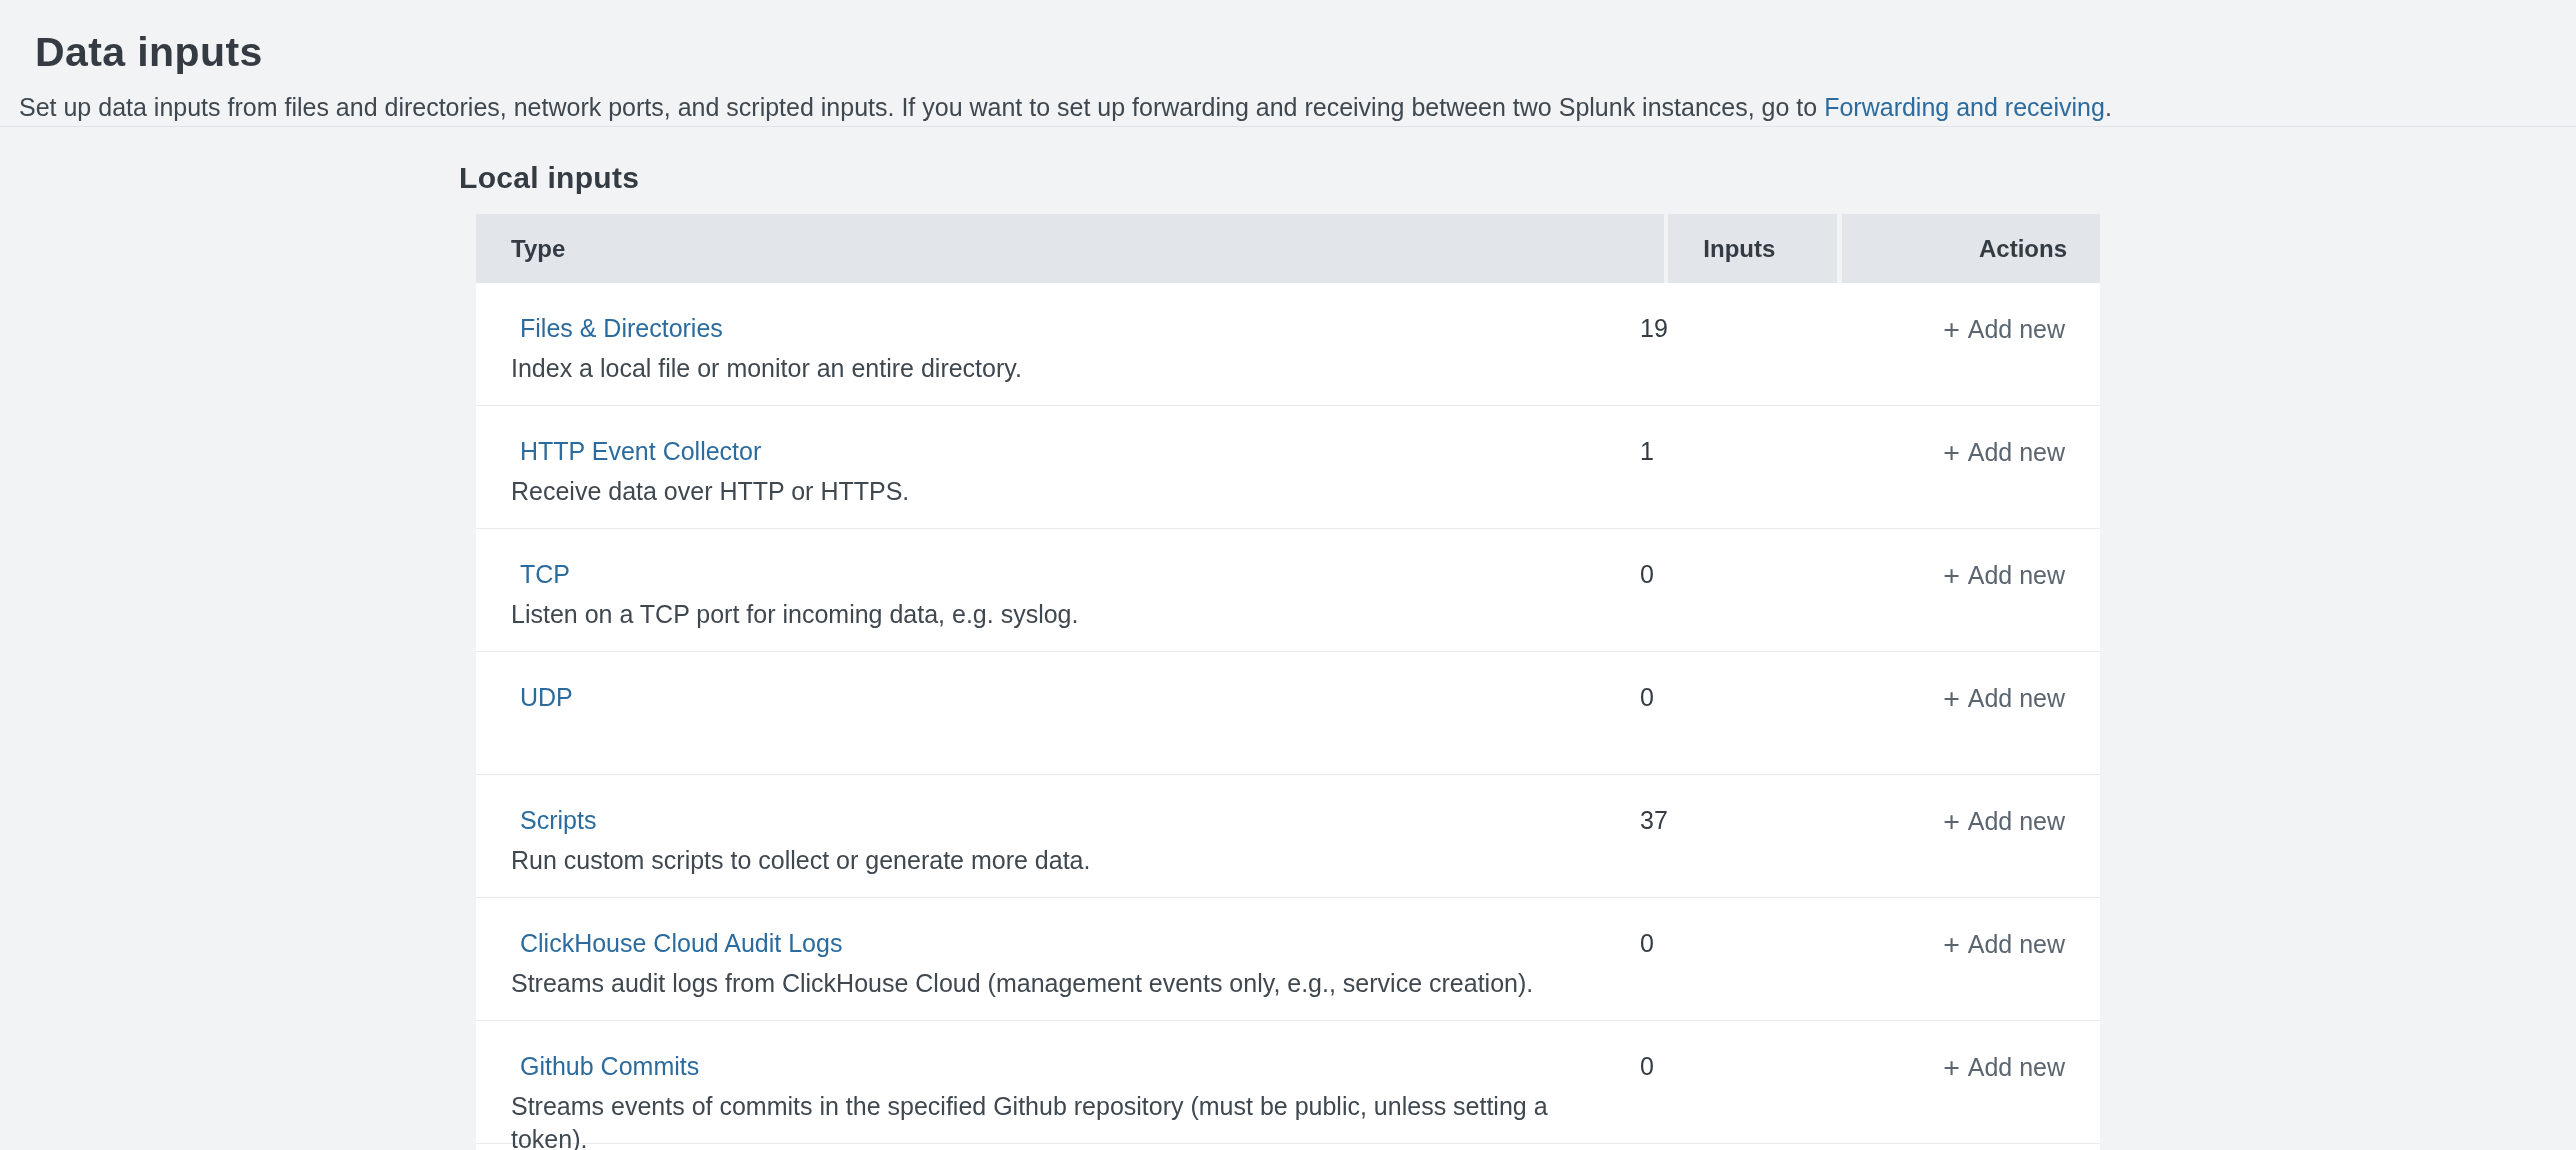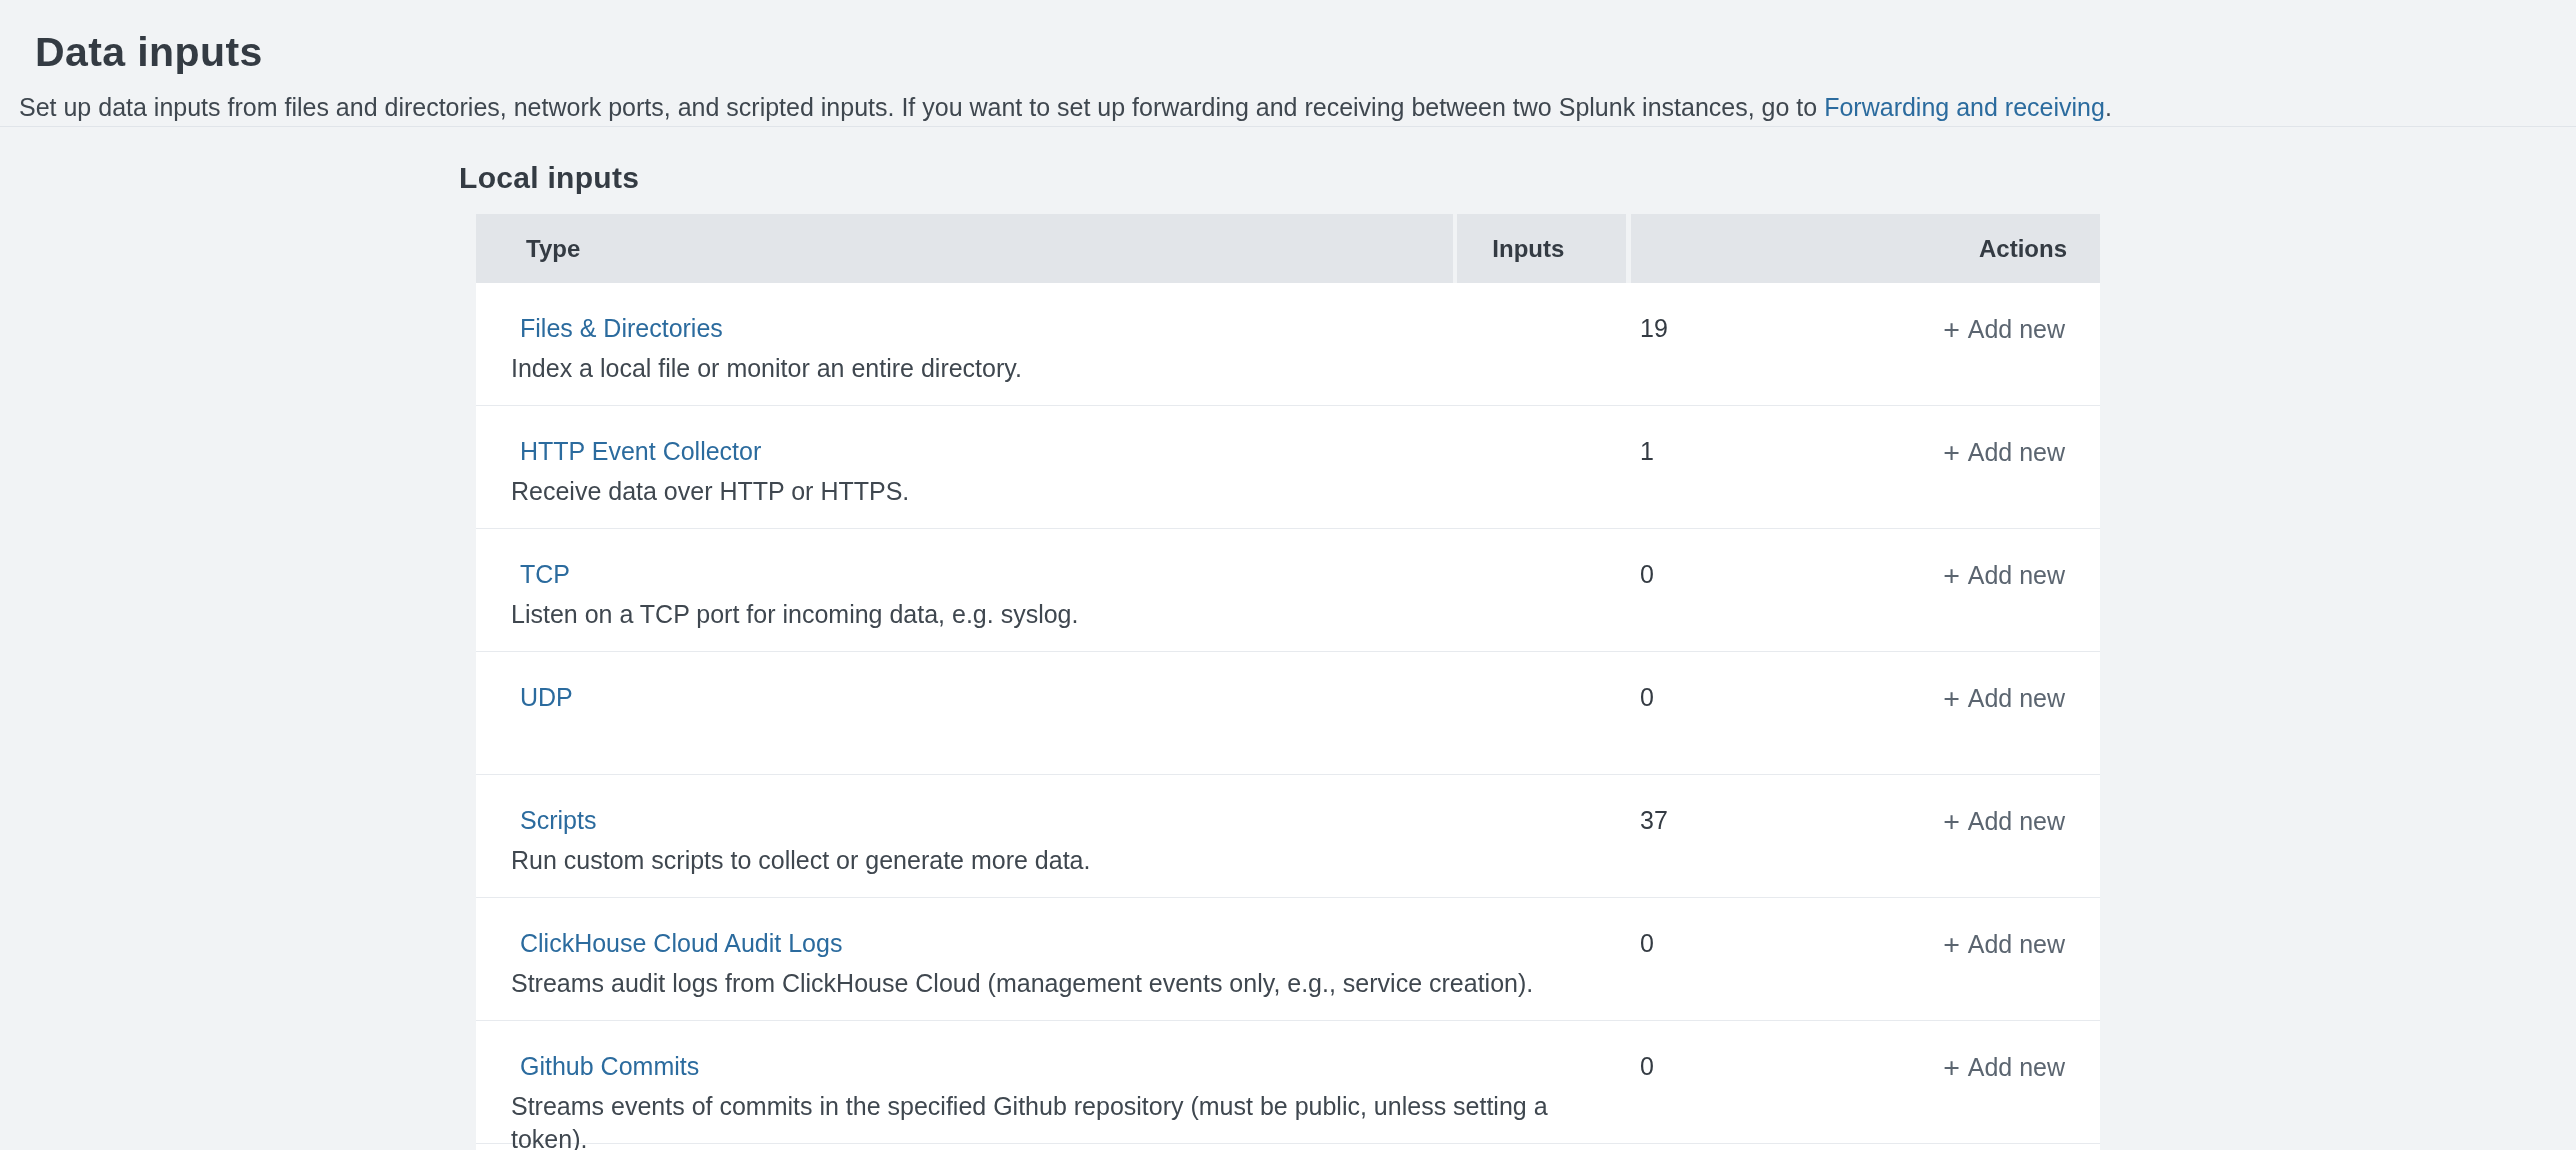--- a/index.html
+++ b/index.html
@@ -60,21 +60,21 @@
   }
   .th {
     background: var(--th-bg, #e2e5e9);
     font-size: 24px;
     font-weight: 700;
     color: var(--heading, #333a42);
     line-height: 69px;
     white-space: nowrap;
     padding-left: 13px;
   }
-  .th.col-type   { width: 977px; padding-left: 50px; }
+  .th.col-type   { width: 1188px; padding-left: 35px; }
   .th.col-inputs { width: 169px;  padding-left: 35px; }
   .th.col-actions{ flex: 1; text-align: right; padding-right: 33px; }
 
   .row {
     display: flex;
     height: 123px;
     background: #ffffff;
     border-bottom: 1.7px solid var(--row-divider, #e7eaee);
   }
   .cell { padding-top: 29px; }

